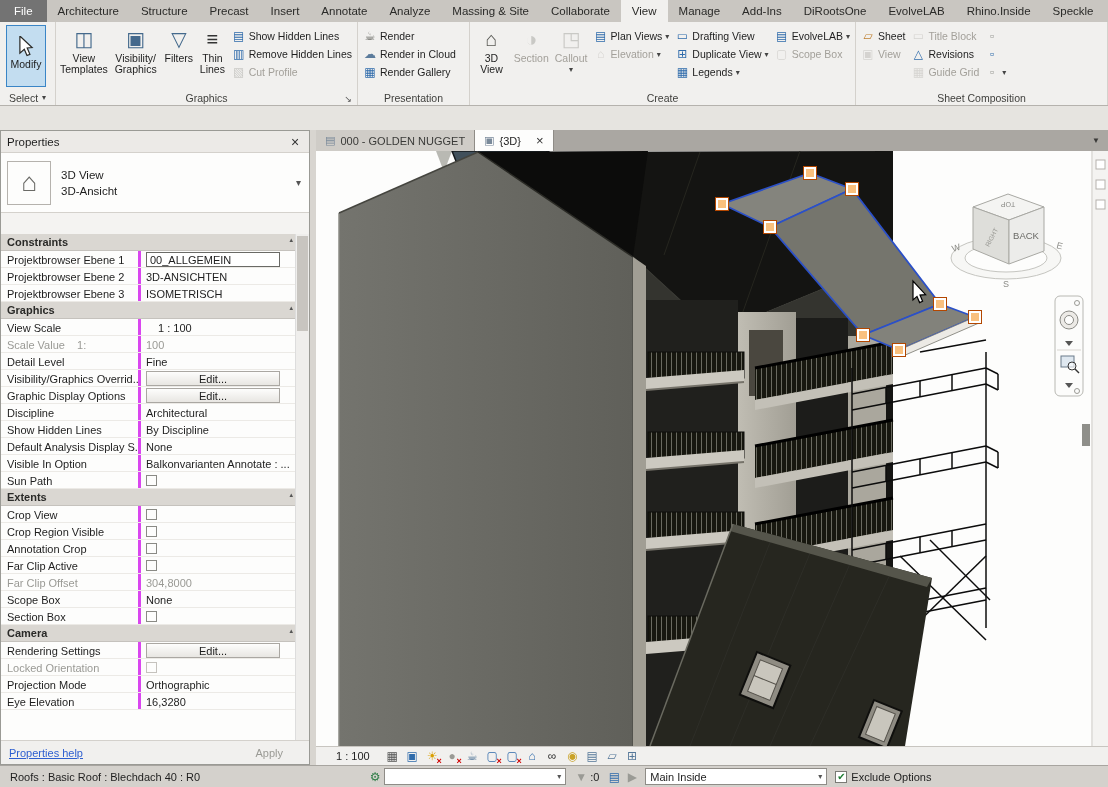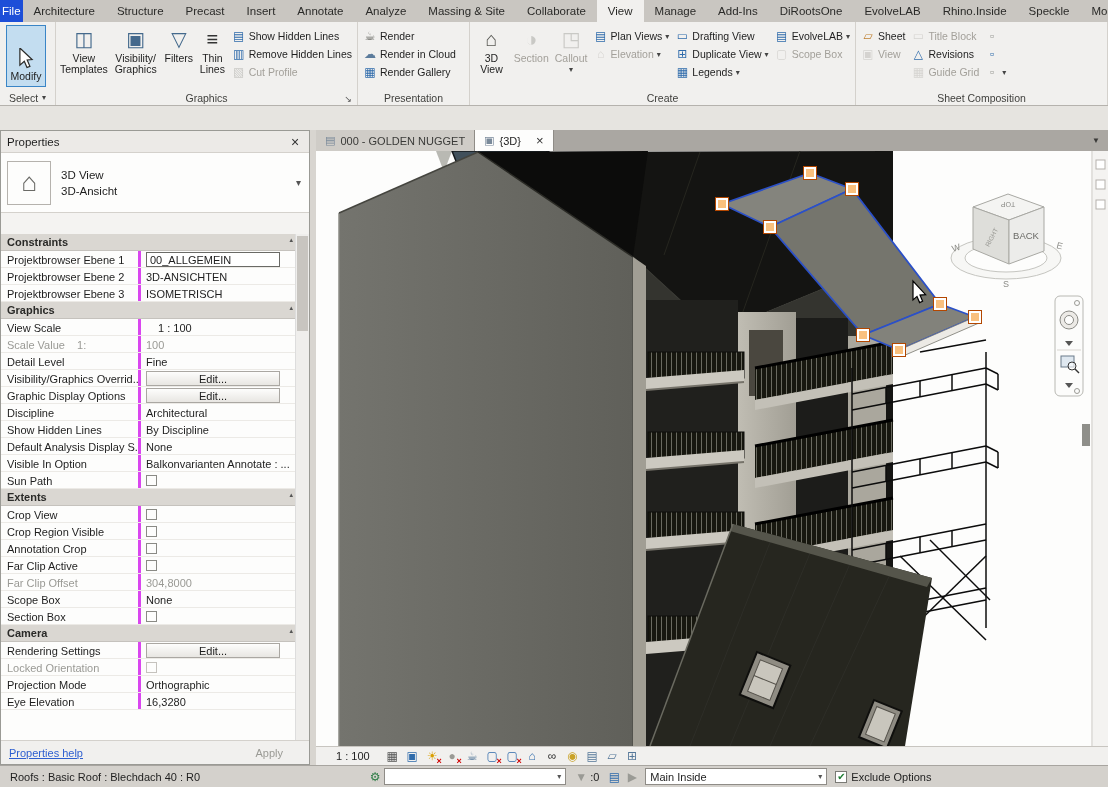--- a/index.html
+++ b/index.html
@@ -3,36 +3,36 @@
 <meta charset="utf-8">
 <style>
   * { margin:0; padding:0; box-sizing:border-box; }
   html,body { width:1108px; height:787px; overflow:hidden; }
   body { font-family:"Liberation Sans","DejaVu Sans",sans-serif; font-size:11px; color:#1e1e1e; background:#e9e7e3; }
   .app { position:relative; width:1108px; height:787px; background:#e9e7e3; overflow:hidden; }
 
   
   .ribbon-tabs { position:absolute; left:0; top:0; width:1108px; height:22px; background:#c9c6c1; display:flex; align-items:stretch; }
   .rtab { padding:0 11px; display:flex; align-items:center; font-size:11.5px; color:#2a2a28; cursor:default; white-space:nowrap; }
-  .rtab.file { background:#1d4ed8; color:#fff; padding:0 2px; }
+  .rtab.file { background:#737373; color:#fff; padding:0 14px; }
   .rtab.active { background:#f1f0ee; }
 
   
   .ribbon-body { position:absolute; left:0; top:22px; width:1108px; height:84px; background:#f1f0ee; border-bottom:1px solid #b5b2ad; display:flex; overflow:hidden; }
   .rpanel { display:flex; flex-direction:column; border-right:1px solid #d4d1cc; padding:2px 2px 0; }
   .rpanel-items { flex:1; display:flex; align-items:flex-start; }
   .rpanel-label { height:15px; font-size:10.5px; color:#3f3f3c; display:flex; align-items:center; justify-content:center; gap:4px; }
   .rbig { width:50px; display:flex; flex-direction:column; align-items:center; text-align:center; font-size:10.5px; line-height:11px; padding-top:3px; height:64px; }
   .rbig .bicon { font-size:20px; line-height:24px; height:26px; }
   .rcol { display:flex; flex-direction:column; padding-top:3px; }
   .rsmall { display:flex; align-items:center; gap:3px; height:18px; font-size:10.5px; padding:0 3px; white-space:nowrap; }
   .rsmall .sicon { font-size:12px; width:14px; text-align:center; }
   .grayed { color:#a3a09a; }
   .grayed .sicon, .grayed .bicon { opacity:.45; }
-  .modify-btn { width:40px; height:62px; background:#c3ddf0; border:1px solid #3a85c6; display:flex; flex-direction:column; align-items:center; justify-content:flex-end; padding-bottom:4px; font-size:10.5px; margin:1px 2px 0 4px; }
+  .modify-btn { width:40px; height:62px; background:#c3ddf0; border:1px solid #3a85c6; display:flex; flex-direction:column; align-items:center; justify-content:flex-end; padding-bottom:16px; font-size:10.5px; margin:1px 2px 0 4px; }
   .arrow { font-size:8px; color:#444; }
   .launcher { position:absolute; right:3px; bottom:1px; font-size:9px; color:#666; }
   .rpanel-label { position:relative; }
 
   
   .gap-strip { position:absolute; left:0; top:106px; width:1108px; height:24px; background:#e6e4e0; }
 
   
   .props { position:absolute; left:0; top:130px; width:310px; height:635px; background:#f4f3f1; border:1px solid #9a9a95; }
   .props-title { height:22px; background:#eceae7; display:flex; align-items:center; padding:0 6px; border-bottom:1px solid #d4d1cc; font-size:11.5px; }

